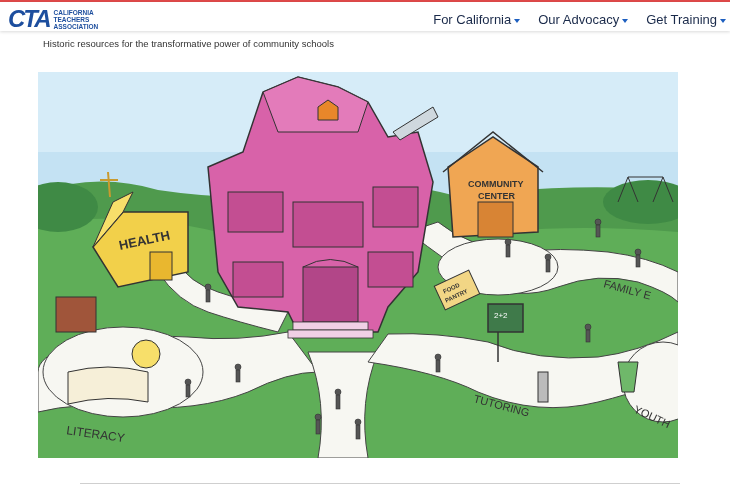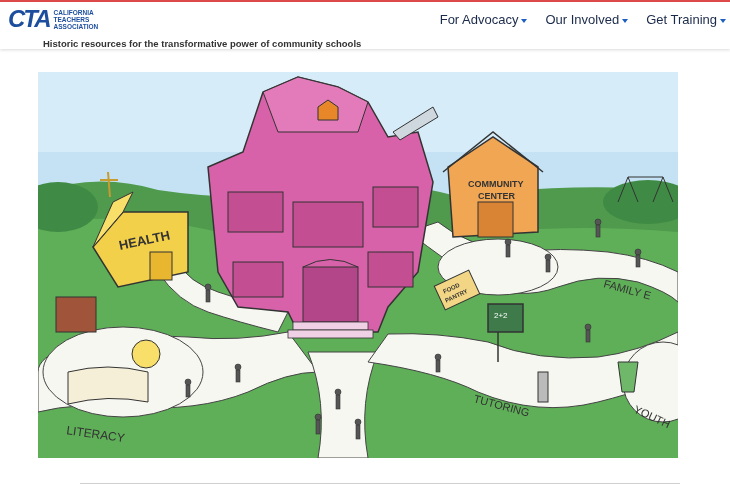--- a/index.html
+++ b/index.html
@@ -1,50 +1,50 @@
 <!DOCTYPE html>
 <html><head>
 <meta charset="utf-8">
 <style>
   * { box-sizing: border-box; margin: 0; padding: 0; }
   html, body { width: 730px; height: 486px; overflow: hidden; background: #ffffff; font-family: "Liberation Sans", sans-serif; }
   .topline { position: absolute; top: 0; left: 0; width: 730px; height: 2px; background: #e04a4a; }
-  header { position: absolute; top: 2px; left: 0; width: 730px; height: 47px; background: #fff; box-shadow: 0 1px 3px rgba(0,0,0,0.15); display: flex; align-items: center; }
+  header { position: absolute; top: 2px; left: 0; width: 730px; height: 29px; background: #fff; box-shadow: 0 1px 3px rgba(0,0,0,0.15); display: flex; align-items: center; }
   .logo { position: absolute; left: 8px; top: 3px; display: flex; align-items: center; }
   .logo-mark { font-family: "Liberation Sans", sans-serif; font-weight: 900; font-style: italic; font-size: 24px; color: #1d4e9e; letter-spacing: -2px; line-height: 28px; }
   .logo-text { margin-left: 4px; font-size: 6.5px; font-weight: 700; color: #1d4e9e; line-height: 7px; text-transform: uppercase; }
   nav { position: absolute; right: 4px; top: 0; height: 35px; display: flex; align-items: center; }
   .nav-item { display: flex; align-items: center; font-size: 13px; color: #1a2a4a; margin-left: 18px; cursor: pointer; white-space: nowrap; }
   .caret { display: inline-block; width: 0; height: 0; margin-left: 3px; border-left: 3px solid transparent; border-right: 3px solid transparent; border-top: 4px solid #1d5fc0; position: relative; top: 1px; }
-  .subtitle { position: absolute; left: 43px; top: 38px; font-size: 9.5px; color: #333; font-weight: bold; }
+  .subtitle { position: absolute; left: 43px; top: 38px; font-size: 9.5px; color: #333; }
   .illustration { position: absolute; left: 38px; top: 72px; width: 640px; height: 386px; overflow: hidden; }
   .illustration svg { display: block; }
   .bottom-rule { position: absolute; left: 80px; top: 483px; width: 600px; height: 1px; background: #cfcfcf; }
 </style>
 </head>
 <body>
 
 <div class="topline"></div>
 
 <header>
   <div class="logo">
     <span class="logo-mark">CTA</span>
     <div class="logo-text">
       <div>California</div>
       <div>Teachers</div>
       <div>Association</div>
     </div>
   </div>
   <nav>
     <div class="nav-item">
-      <span>For Advocacy</span>
+      <span>For California</span>
       <span class="caret"></span>
     </div>
     <div class="nav-item">
-      <span>Our Involved</span>
+      <span>Our Advocacy</span>
       <span class="caret"></span>
     </div>
     <div class="nav-item">
       <span>Get Training</span>
       <span class="caret"></span>
     </div>
   </nav>
 </header>
 
 <div class="subtitle">Historic resources for the transformative power of community schools</div>

